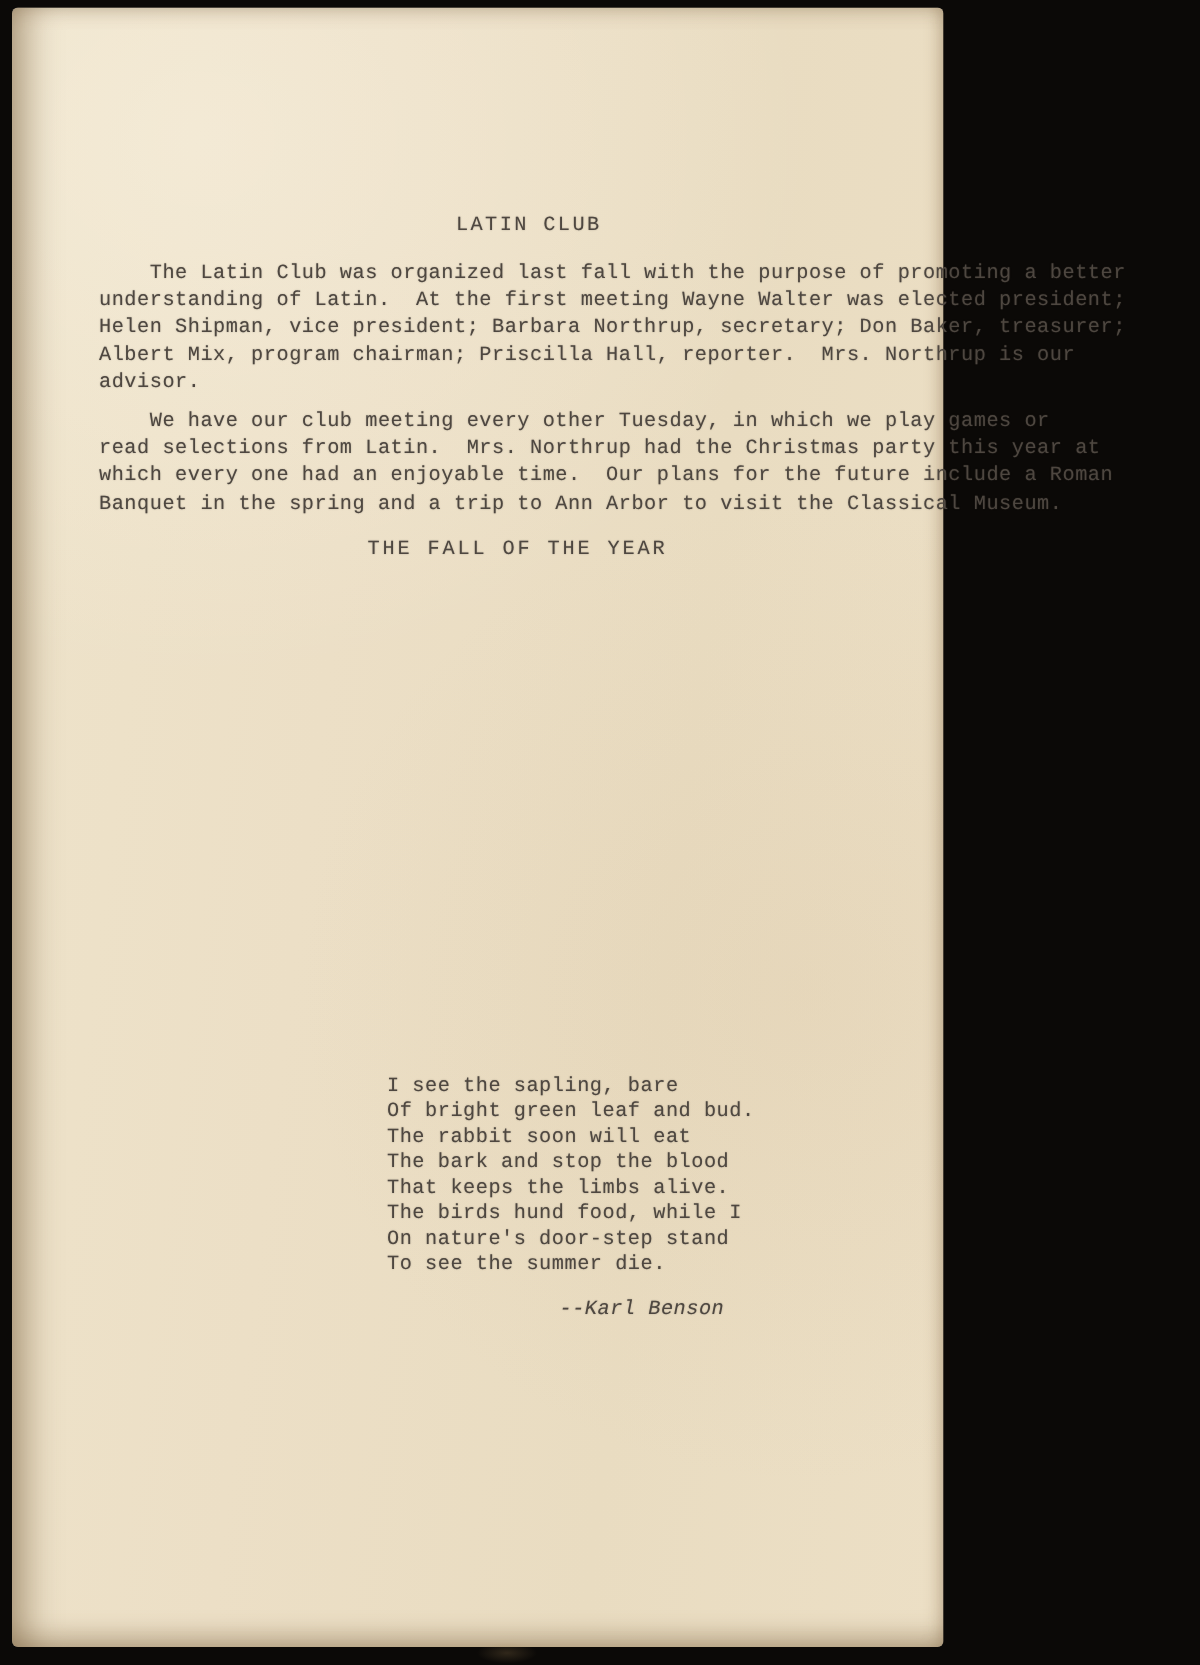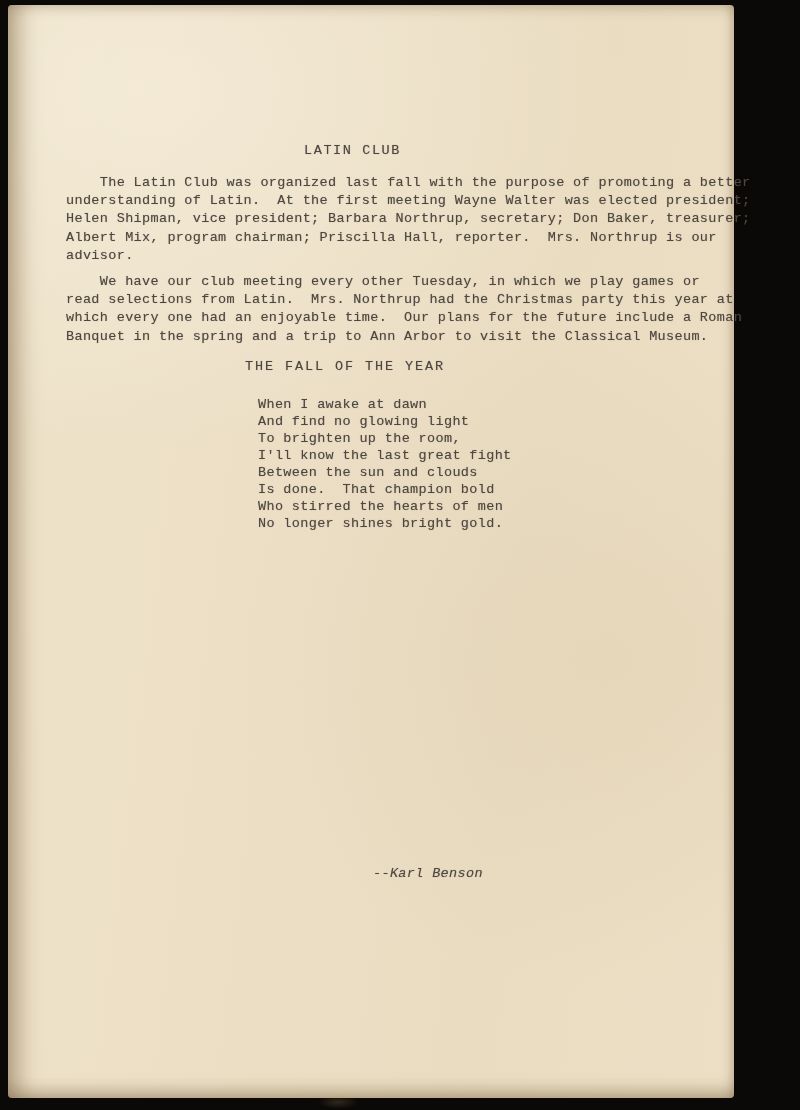--- a/index.html
+++ b/index.html
@@ -12,21 +12,21 @@
     width: 800px;
     height: 1110px;
     background: #0b0907;
     overflow: hidden;
     font-family: "Liberation Mono", "DejaVu Sans Mono", monospace;
   }
   .paper {
     position: absolute;
     left: 8px;
     top: 5px;
-    width: 726px;
+    width: 621px;
     height: 1093px;
     border-radius: 4px;
     background:
       radial-gradient(120% 60% at 20% 8%, rgba(255,250,238,0.35), rgba(255,250,238,0) 55%),
       radial-gradient(90% 50% at 85% 60%, rgba(210,185,150,0.18), rgba(210,185,150,0) 60%),
       linear-gradient(97deg, #eee3ca 0%, #ecdfc6 35%, #e9dcc1 68%, #ecdfc5 100%);
     box-shadow:
       inset 22px 0 22px -12px rgba(118,92,58,0.50),
       inset -8px 0 10px -5px rgba(118,92,58,0.30),
       inset 0 -16px 16px -9px rgba(118,92,58,0.40),
@@ -85,29 +85,29 @@
 Albert Mix, program chairman; Priscilla Hall, reporter.  Mrs. Northrup is our
 advisor.</div>
 
     <div class="txt para pos-para2">    We have our club meeting every other Tuesday, in which we play games or
 read selections from Latin.  Mrs. Northrup had the Christmas party this year at
 which every one had an enjoyable time.  Our plans for the future include a Roman
 Banquet in the spring and a trip to Ann Arbor to visit the Classical Museum.</div>
 
     <div class="txt poem-heading pos-ptitle">THE FALL OF THE YEAR</div>
 
-    <div class="txt poem pos-stanza1">When I awake at dawn
-And find no glowing light
-To brighten up the room,
-I'll know the last great fight
-Between the sun and clouds
-Is done.  That champion bold
-Who stirred the hearts of men
-No longer shines bright gold.</div>
 
 
+    <div class="txt poem pos-stanza3">I see the sapling, bare
+Of bright green leaf and bud.
+The rabbit soon will eat
+The bark and stop the blood
+That keeps the limbs alive.
+The birds hund food, while I
+On nature's door-step stand
+To see the summer die.</div>
 
     <div class="txt poem pos-attrib">--Karl Benson</div>
 
 
     <div class="smudge"></div>
   </div>
 </div>
 
 </body></html>

